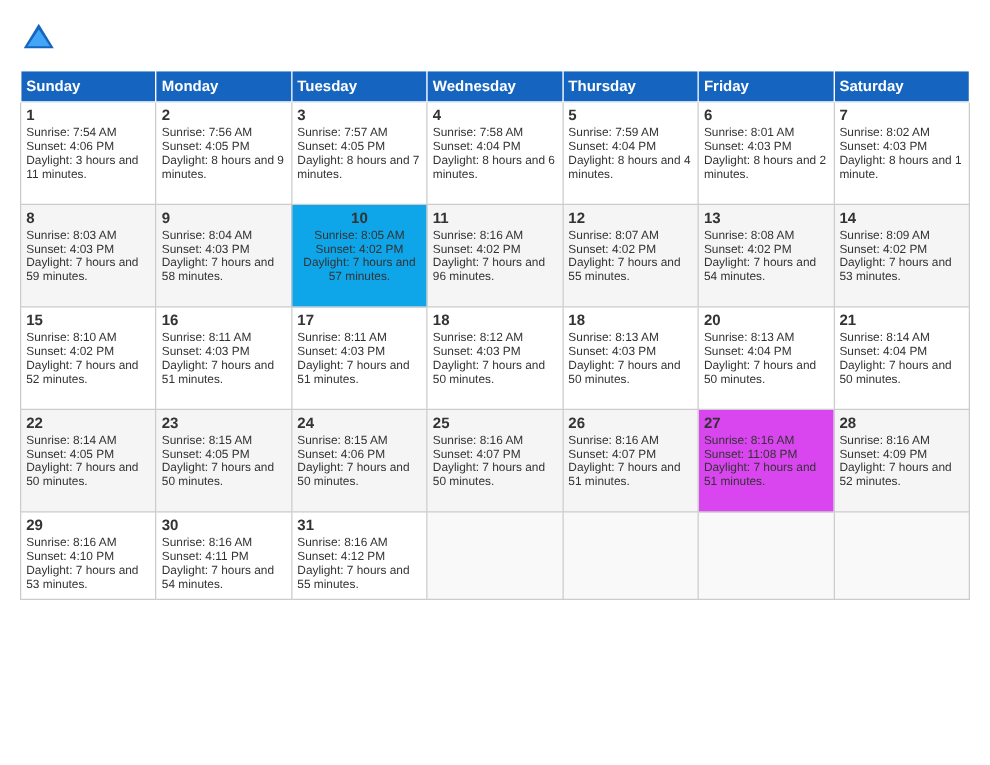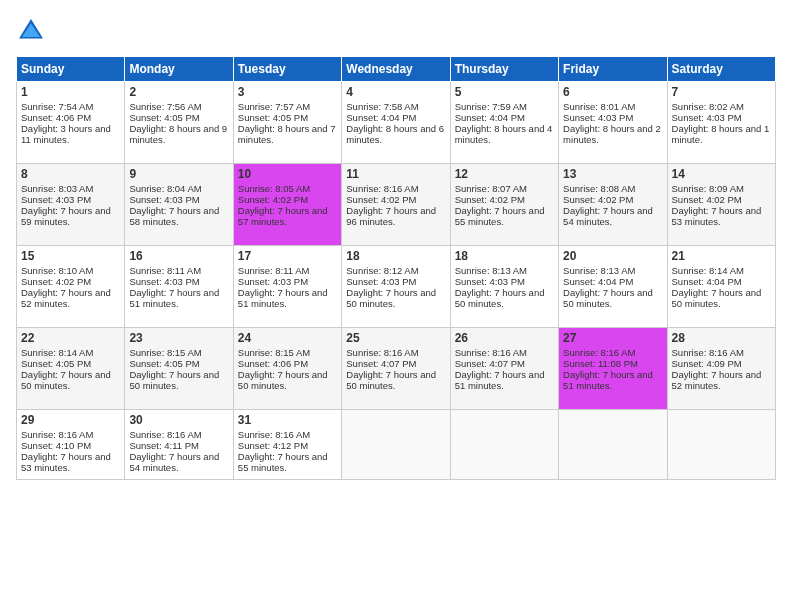--- a/index.html
+++ b/index.html
@@ -175,21 +175,21 @@
             <div>Sunrise: 8:03 AM</div>
             <div>Sunset: 4:03 PM</div>
             <div>Daylight: 7 hours and 59 minutes.</div>
           </td>
           <td style="background: rgb(245, 245, 245);">
             <span class="day-num">9</span>
             <div>Sunrise: 8:04 AM</div>
             <div>Sunset: 4:03 PM</div>
             <div>Daylight: 7 hours and 58 minutes.</div>
           </td>
-          <td style="background: #d946ef;">
+          <td style="background: #0ea5e9; text-align: center;">
             <span class="day-num">10</span>
             <div>Sunrise: 8:05 AM</div>
             <div>Sunset: 4:02 PM</div>
             <div>Daylight: 7 hours and 57 minutes.</div>
           </td>
           <td style="background: rgb(245, 245, 245);">
             <span class="day-num">11</span>
             <div>Sunrise: 8:16 AM</div>
             <div>Sunset: 4:02 PM</div>
             <div>Daylight: 7 hours and 96 minutes.</div>

